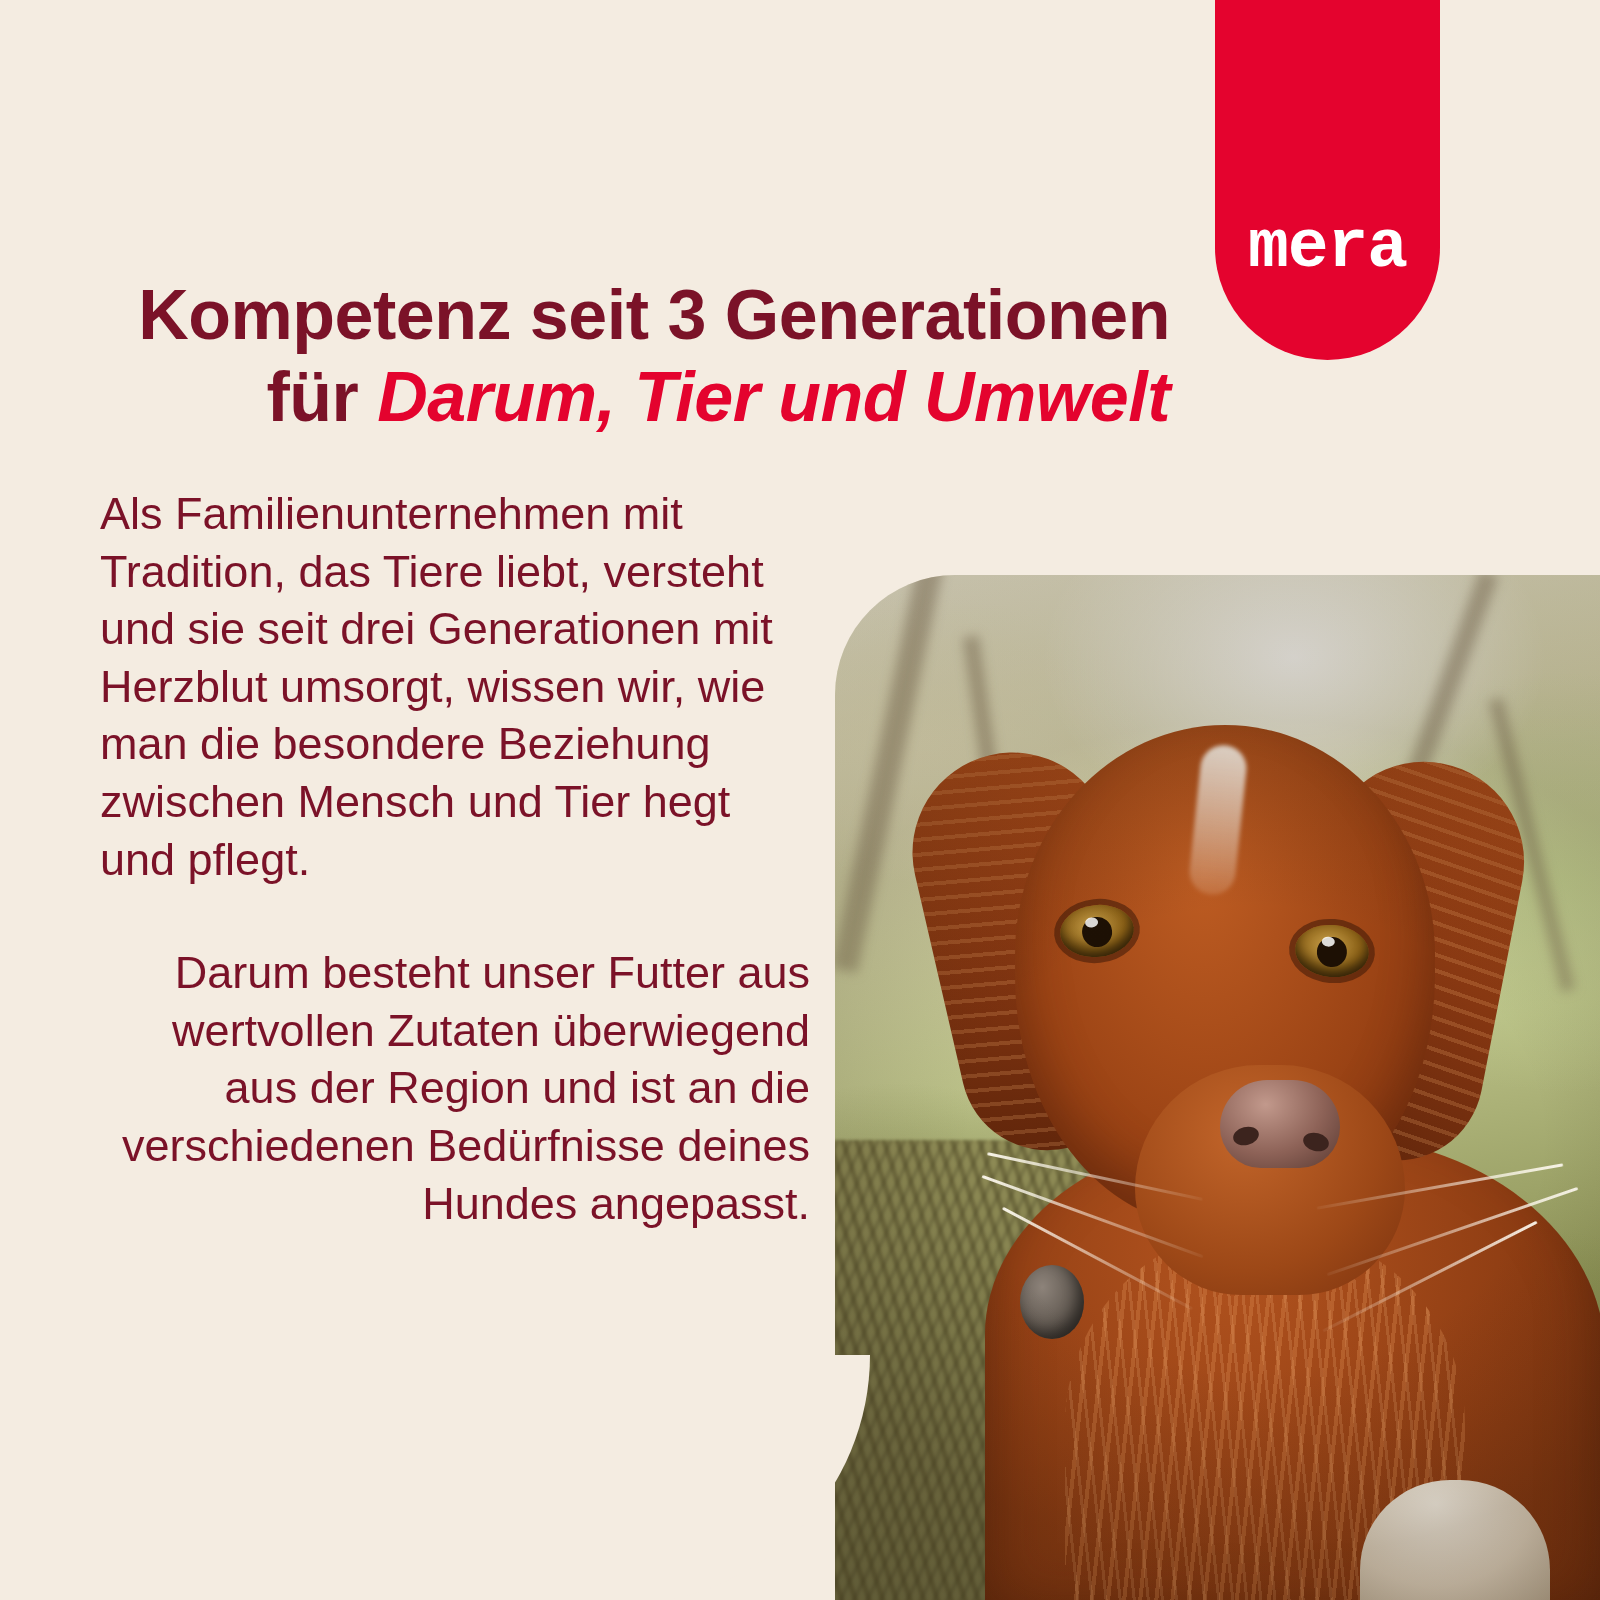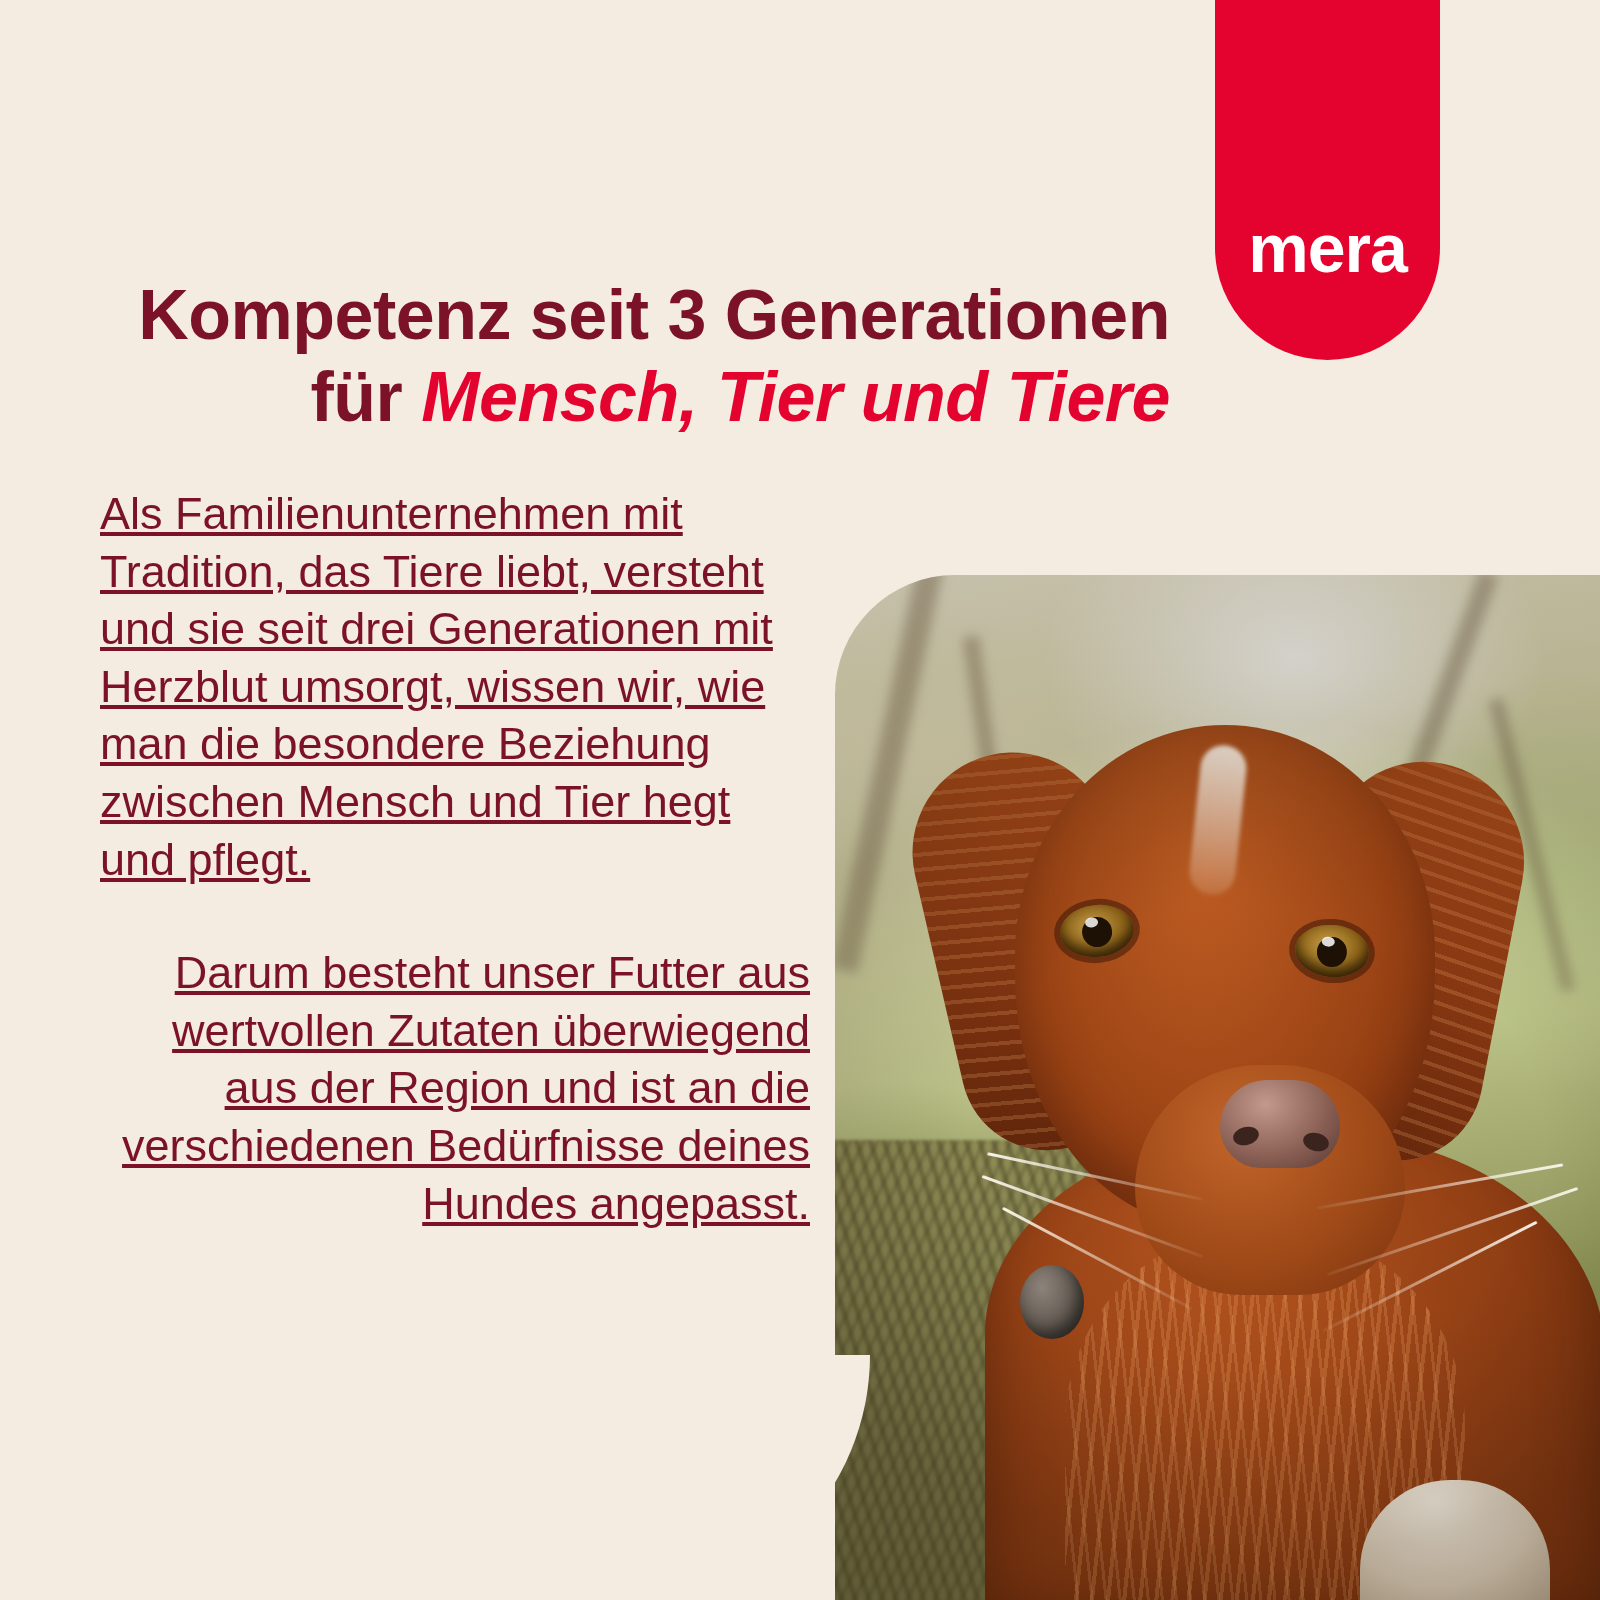--- a/index.html
+++ b/index.html
@@ -37,20 +37,21 @@
     justify-content: center;
     padding-bottom: 78px;
     box-sizing: border-box;
   }
   .logo-word {
     color: #ffffff;
     font-size: 68px;
     font-weight: bold;
     letter-spacing: -1px;
     line-height: 1;
+    font-family: Liberation Mono, monospace;
   }
 
   
   .headline {
     position: absolute;
     left: 100px;
     top: 228px;
     width: 1070px;
     font-size: 70px;
     line-height: 1.17;
@@ -67,21 +68,20 @@
 
   
   .body-copy {
     position: absolute;
     left: 100px;
     top: 485px;
     width: 710px;
     color: #7b1228;
     font-size: 45px;
     line-height: 1.28;
-    text-decoration: underline;
   }
   .body-copy p {
     margin: 0 0 56px 0;
   }
   .body-copy p:last-child {
     margin-bottom: 0;
     text-align: right;
   }
 
   
@@ -311,21 +311,21 @@
 <body>
 
 <div class="poster">
 
   <div class="logo">
     <span class="logo-word">mera</span>
   </div>
 
   <h1 class="headline">
     <span>Kompetenz seit 3 Generationen</span><br>
-    <span>für </span><span class="accent">Mensch, Tier und Tiere</span>
+    <span>für </span><span class="accent">Darum, Tier und Umwelt</span>
   </h1>
 
   <div class="body-copy">
     <p>Als Familienunternehmen mit Tradition, das Tiere liebt, versteht und sie seit drei Generationen mit Herzblut umsorgt, wissen wir, wie man die besondere Beziehung zwischen Mensch und Tier hegt und pflegt.</p>
     <p>Darum besteht unser Futter aus wertvollen Zutaten überwiegend aus der Region und ist an die verschiedenen Bedürfnisse deines Hundes angepasst.</p>
   </div>
 
   <div class="photo-wrap">
     <div class="photo">
       <div class="branch b1"></div>

